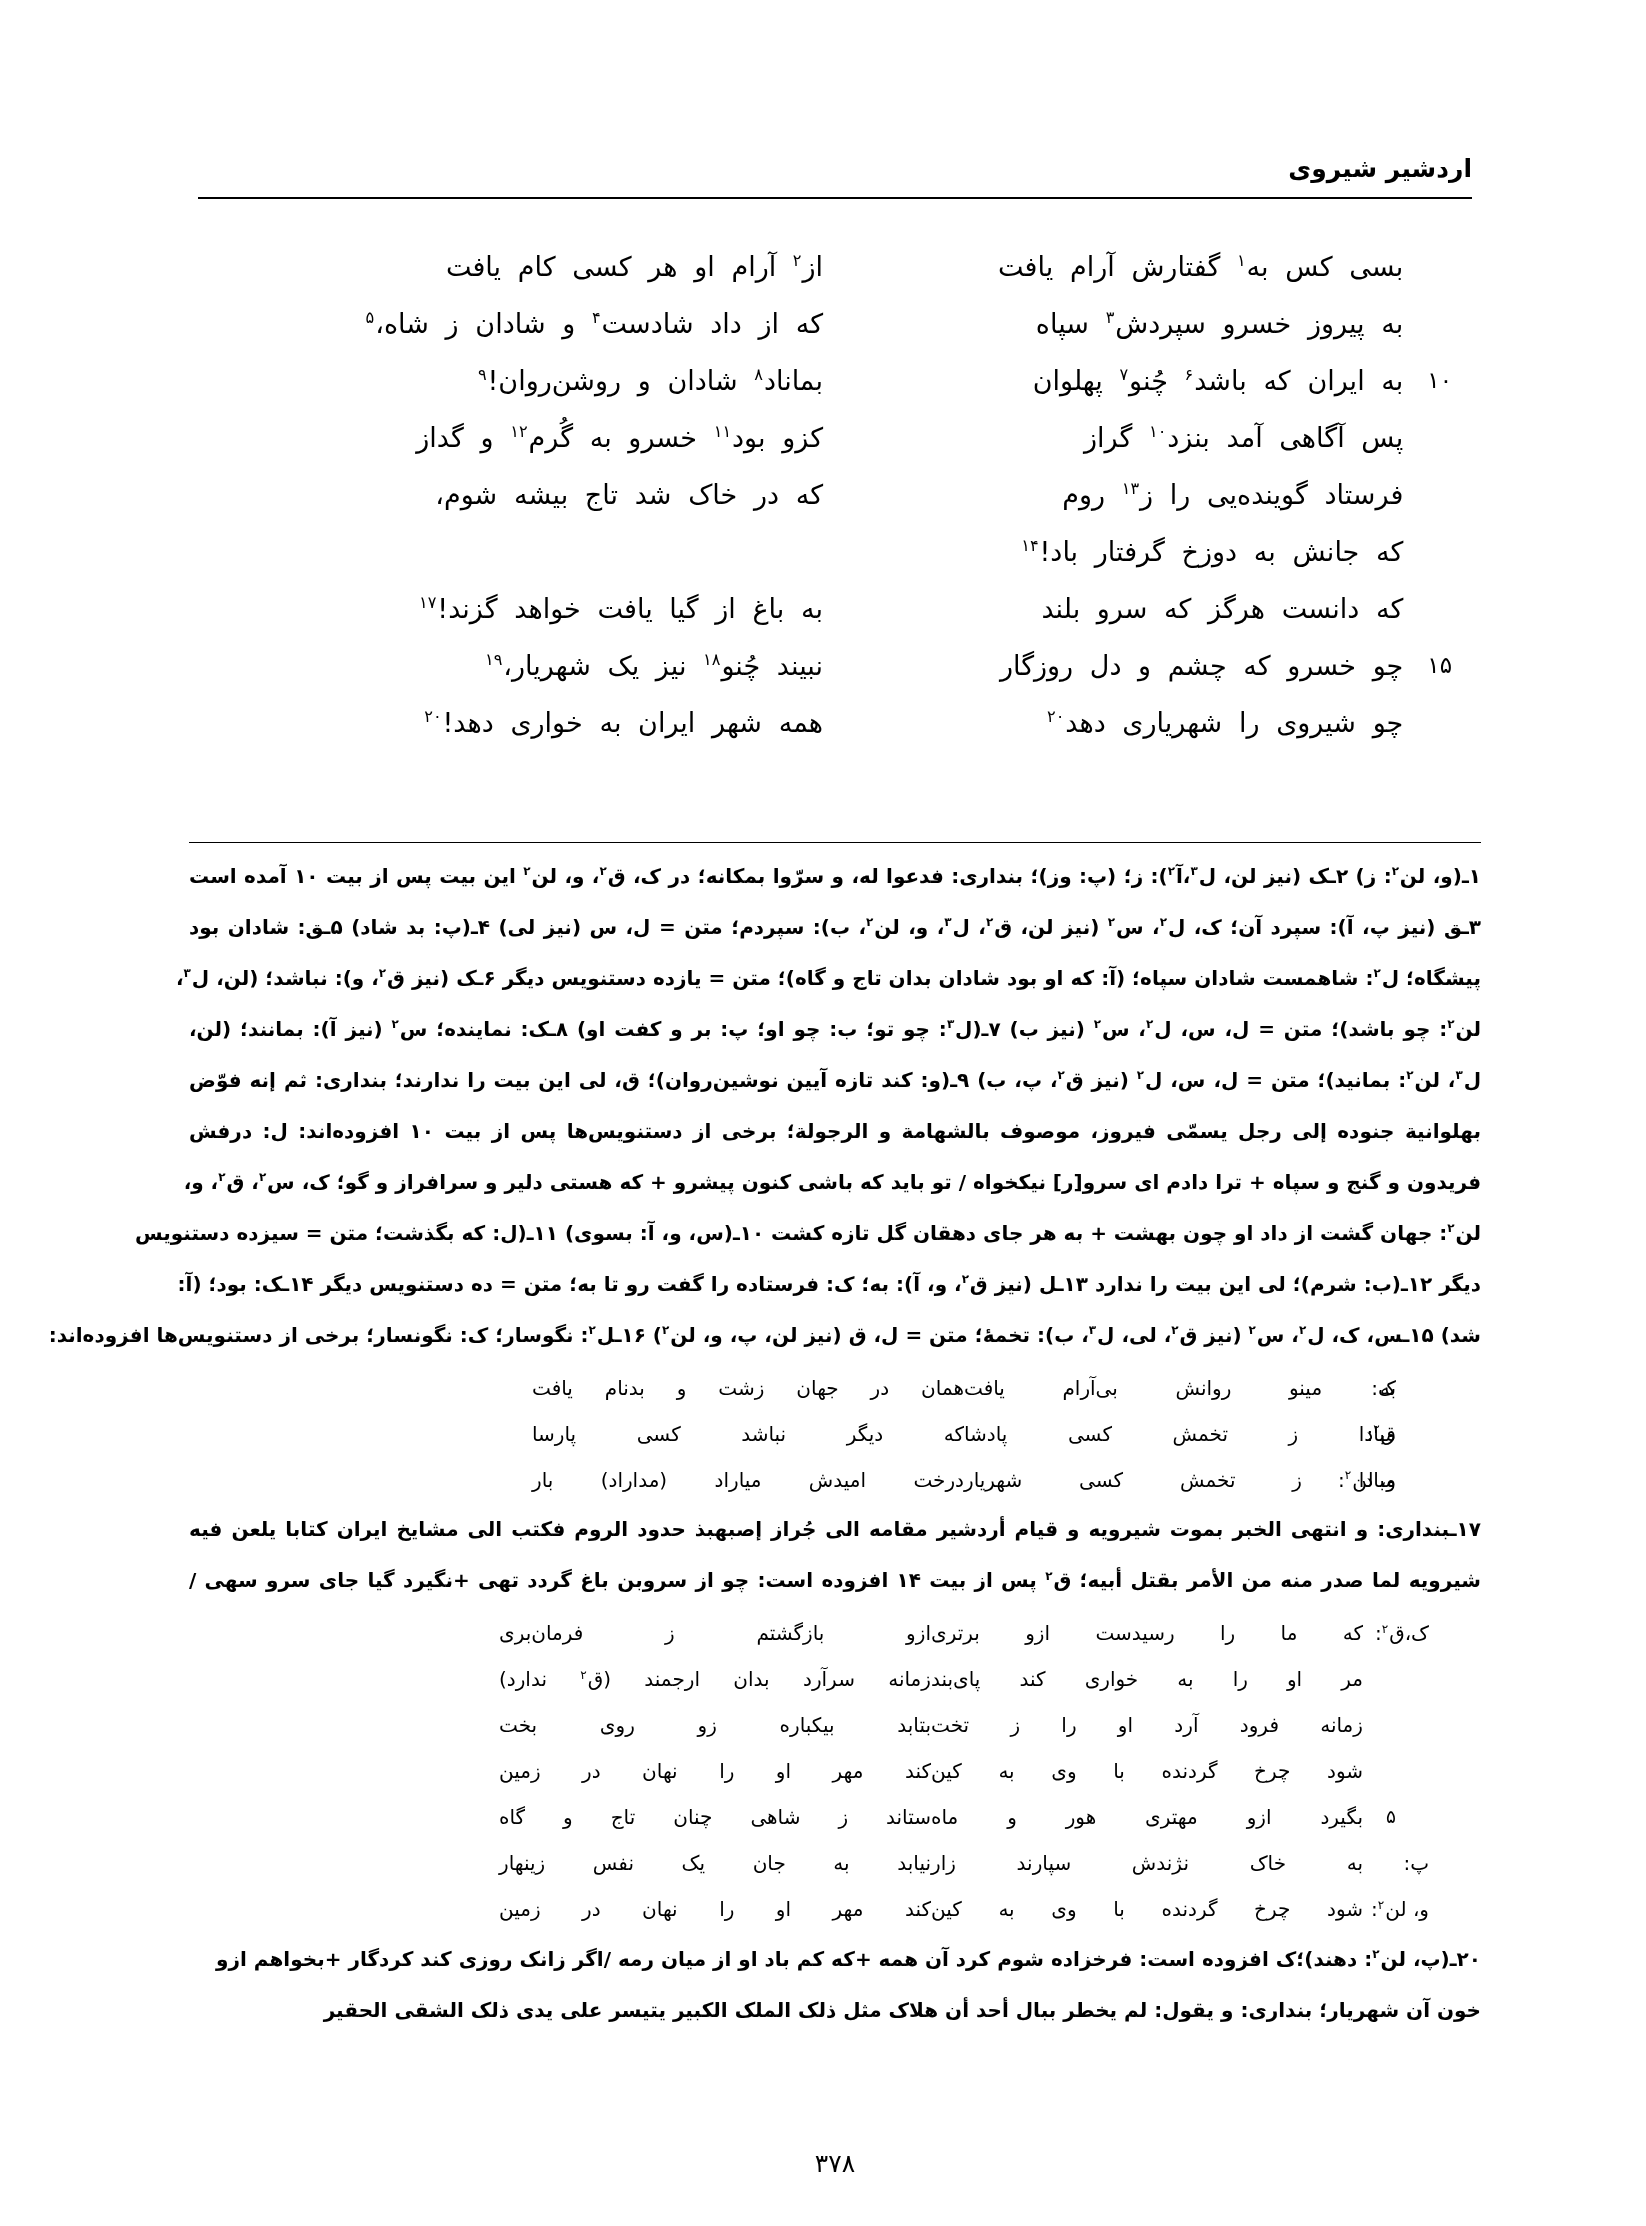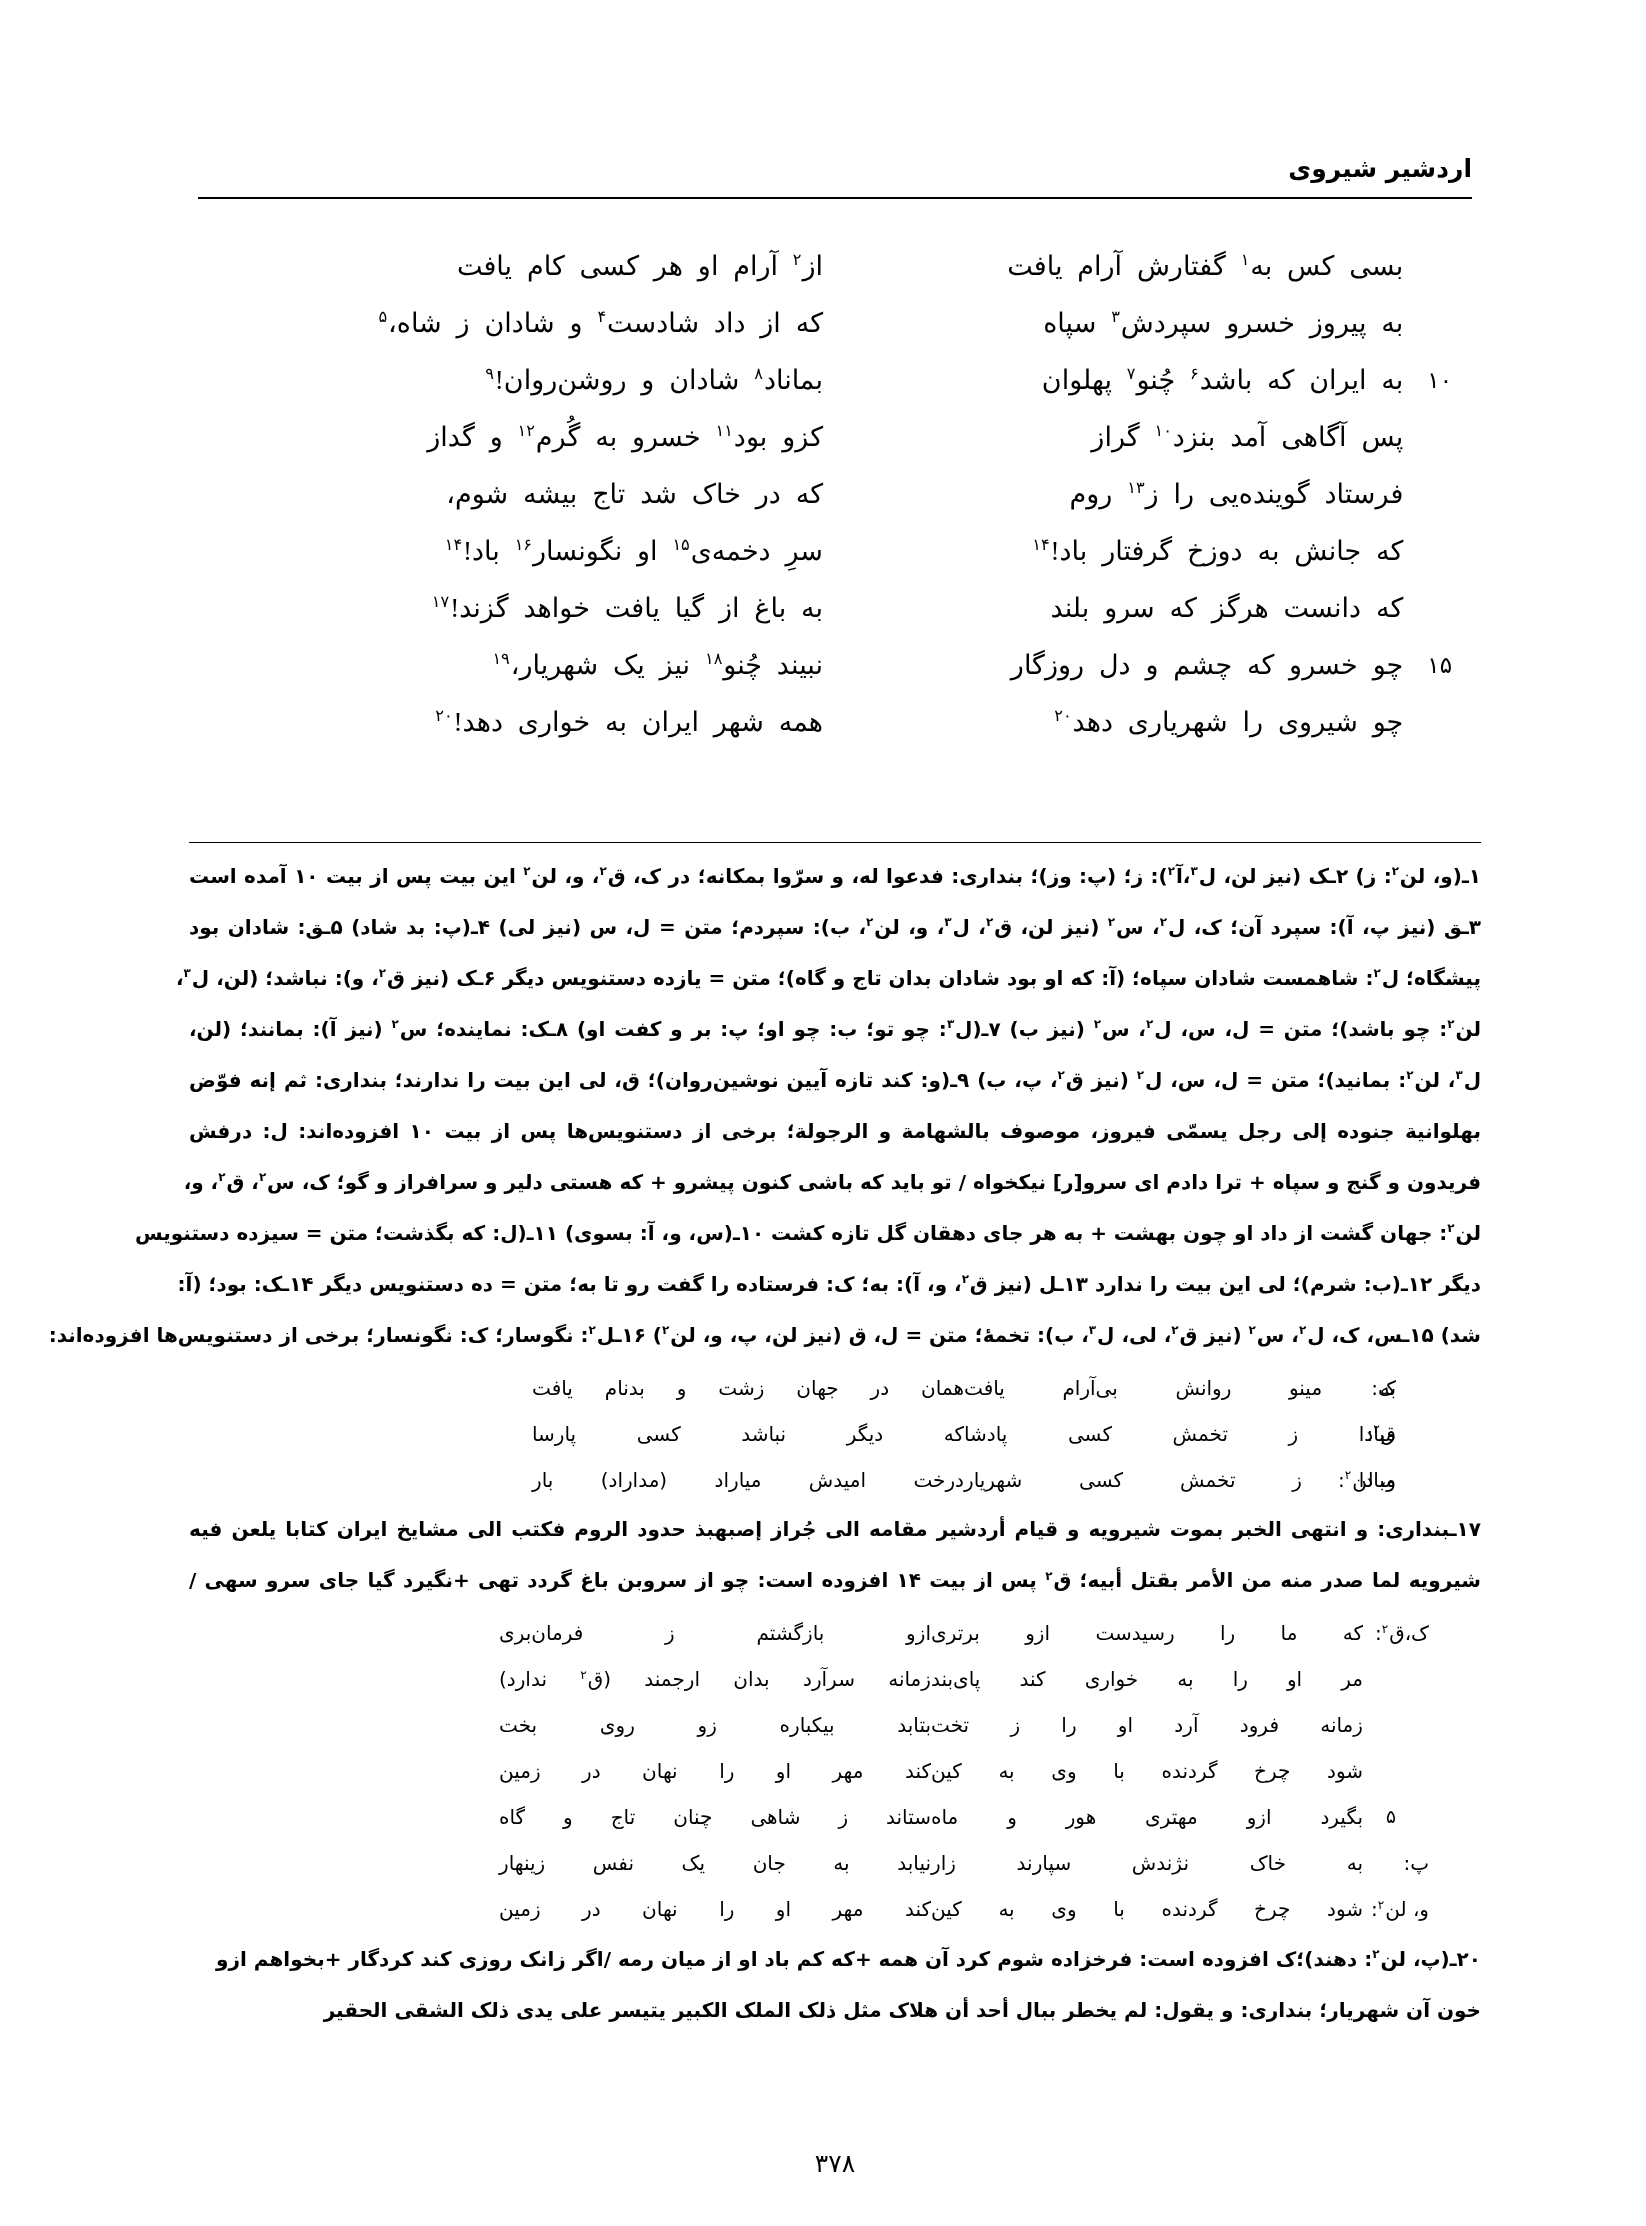--- a/index.html
+++ b/index.html
@@ -70,21 +70,20 @@
     padding-right: 20px;
     box-sizing: border-box;
     font-weight: normal;
   }
   .hemistich {
     flex: 0 0 560px;
     width: 560px;
     font-size: 27px;
     white-space: nowrap;
     box-sizing: border-box;
-    font-family: Liberation Serif, serif;
   }
   .hemistich.right { padding-right: 3.7px; }
   .hemistich.left  { padding-right: 24px; }
   .spread {
     display: inline-block;
     width: 100%;
     word-spacing: 0.30em;
   }
   sup.note {
     font-size: 0.60em;
@@ -212,21 +211,20 @@
           <div class="hemistich left"><span class="spread">کزو بود<sup class="note">۱۱</sup> خسرو به گُرم<sup class="note">۱۲</sup> و گداز</span></div>
         </div>
         <div class="bayt">
           <div class="num-gutter"></div>
           <div class="hemistich right"><span class="spread">فرستاد گوینده‌یی را ز<sup class="note">۱۳</sup> روم</span></div>
           <div class="hemistich left"><span class="spread">که در خاک شد تاج بیشه شوم،</span></div>
         </div>
         <div class="bayt">
           <div class="num-gutter"></div>
           <div class="hemistich right"><span class="spread">که جانش به دوزخ گرفتار باد!<sup class="note">۱۴</sup></span></div>
-          <div class="hemistich left"><span class="spread">سرِ دخمه‌ی<sup class="note">۱۵</sup> او نگونسار<sup class="note">۱۶</sup> باد!<sup class="note">۱۴</sup></span></div>
         </div>
         <div class="bayt">
           <div class="num-gutter"></div>
           <div class="hemistich right"><span class="spread">که دانست هرگز که سرو بلند</span></div>
           <div class="hemistich left"><span class="spread">به باغ از گیا یافت خواهد گزند!<sup class="note">۱۷</sup></span></div>
         </div>
         <div class="bayt">
           <div class="num-gutter">۱۵</div>
           <div class="hemistich right"><span class="spread">چو خسرو که چشم و دل روزگار</span></div>
           <div class="hemistich left"><span class="spread">نبیند چُنو<sup class="note">۱۸</sup> نیز یک شهریار،<sup class="note">۱۹</sup></span></div>

